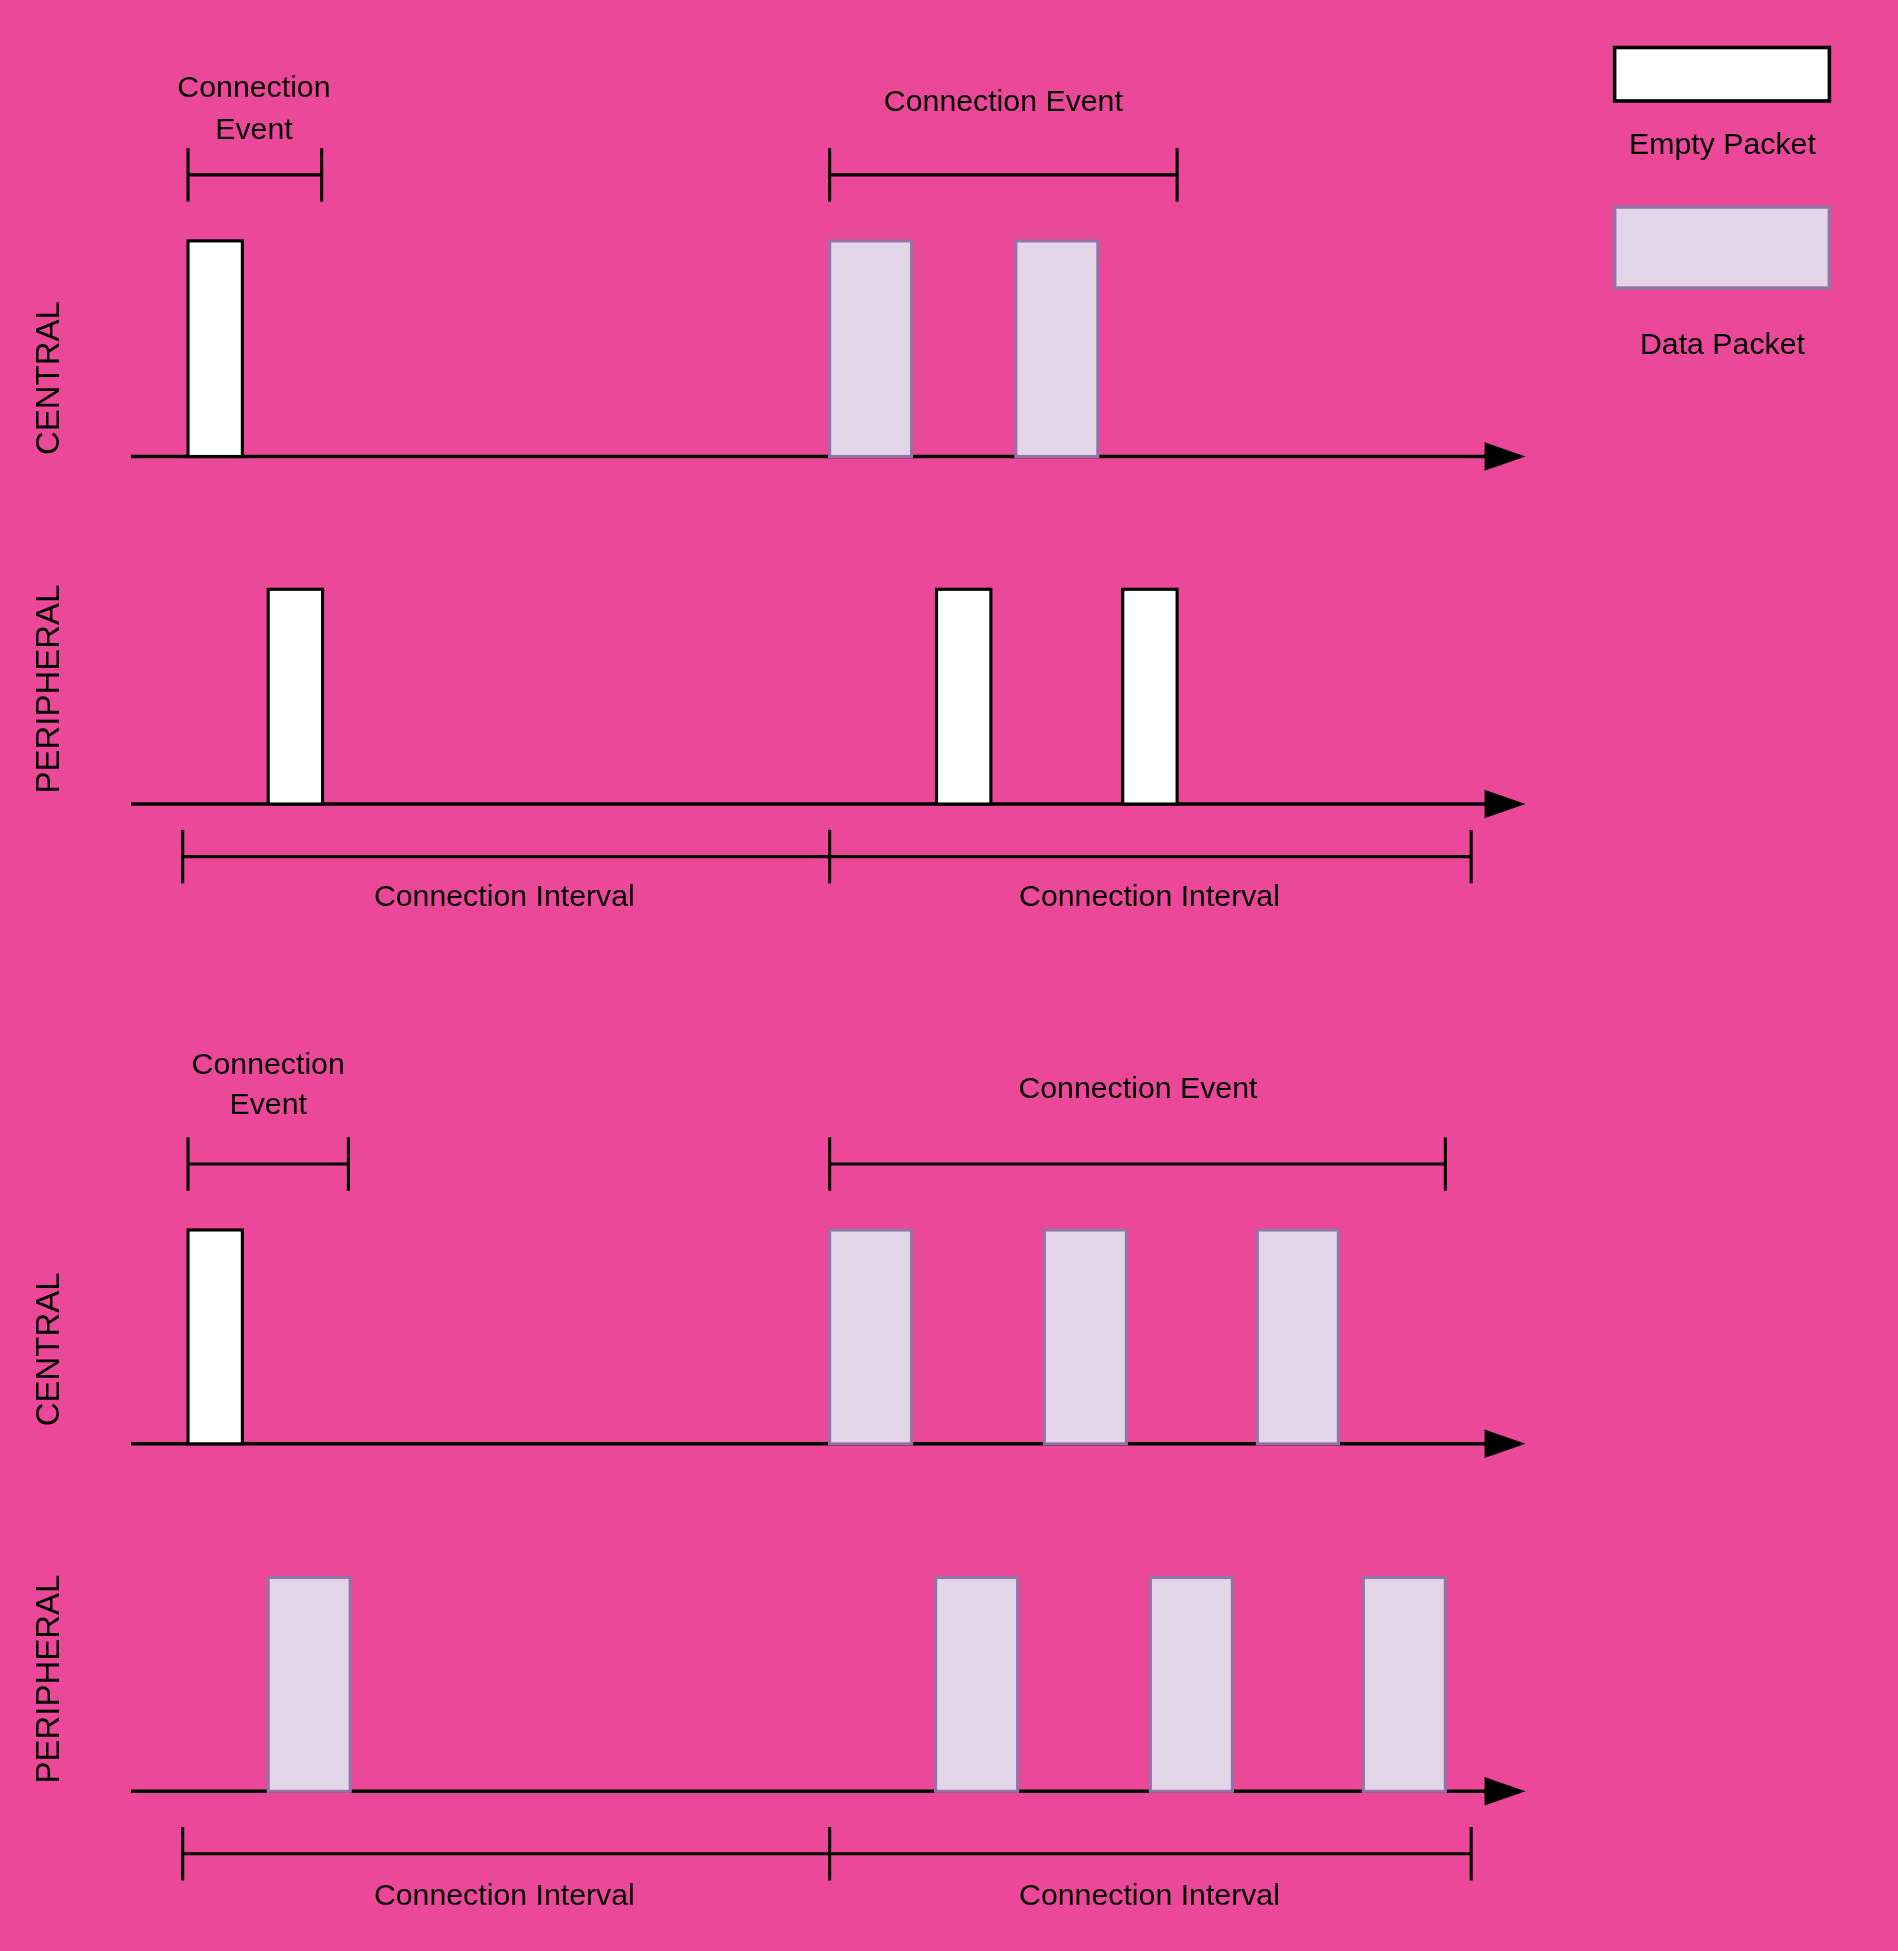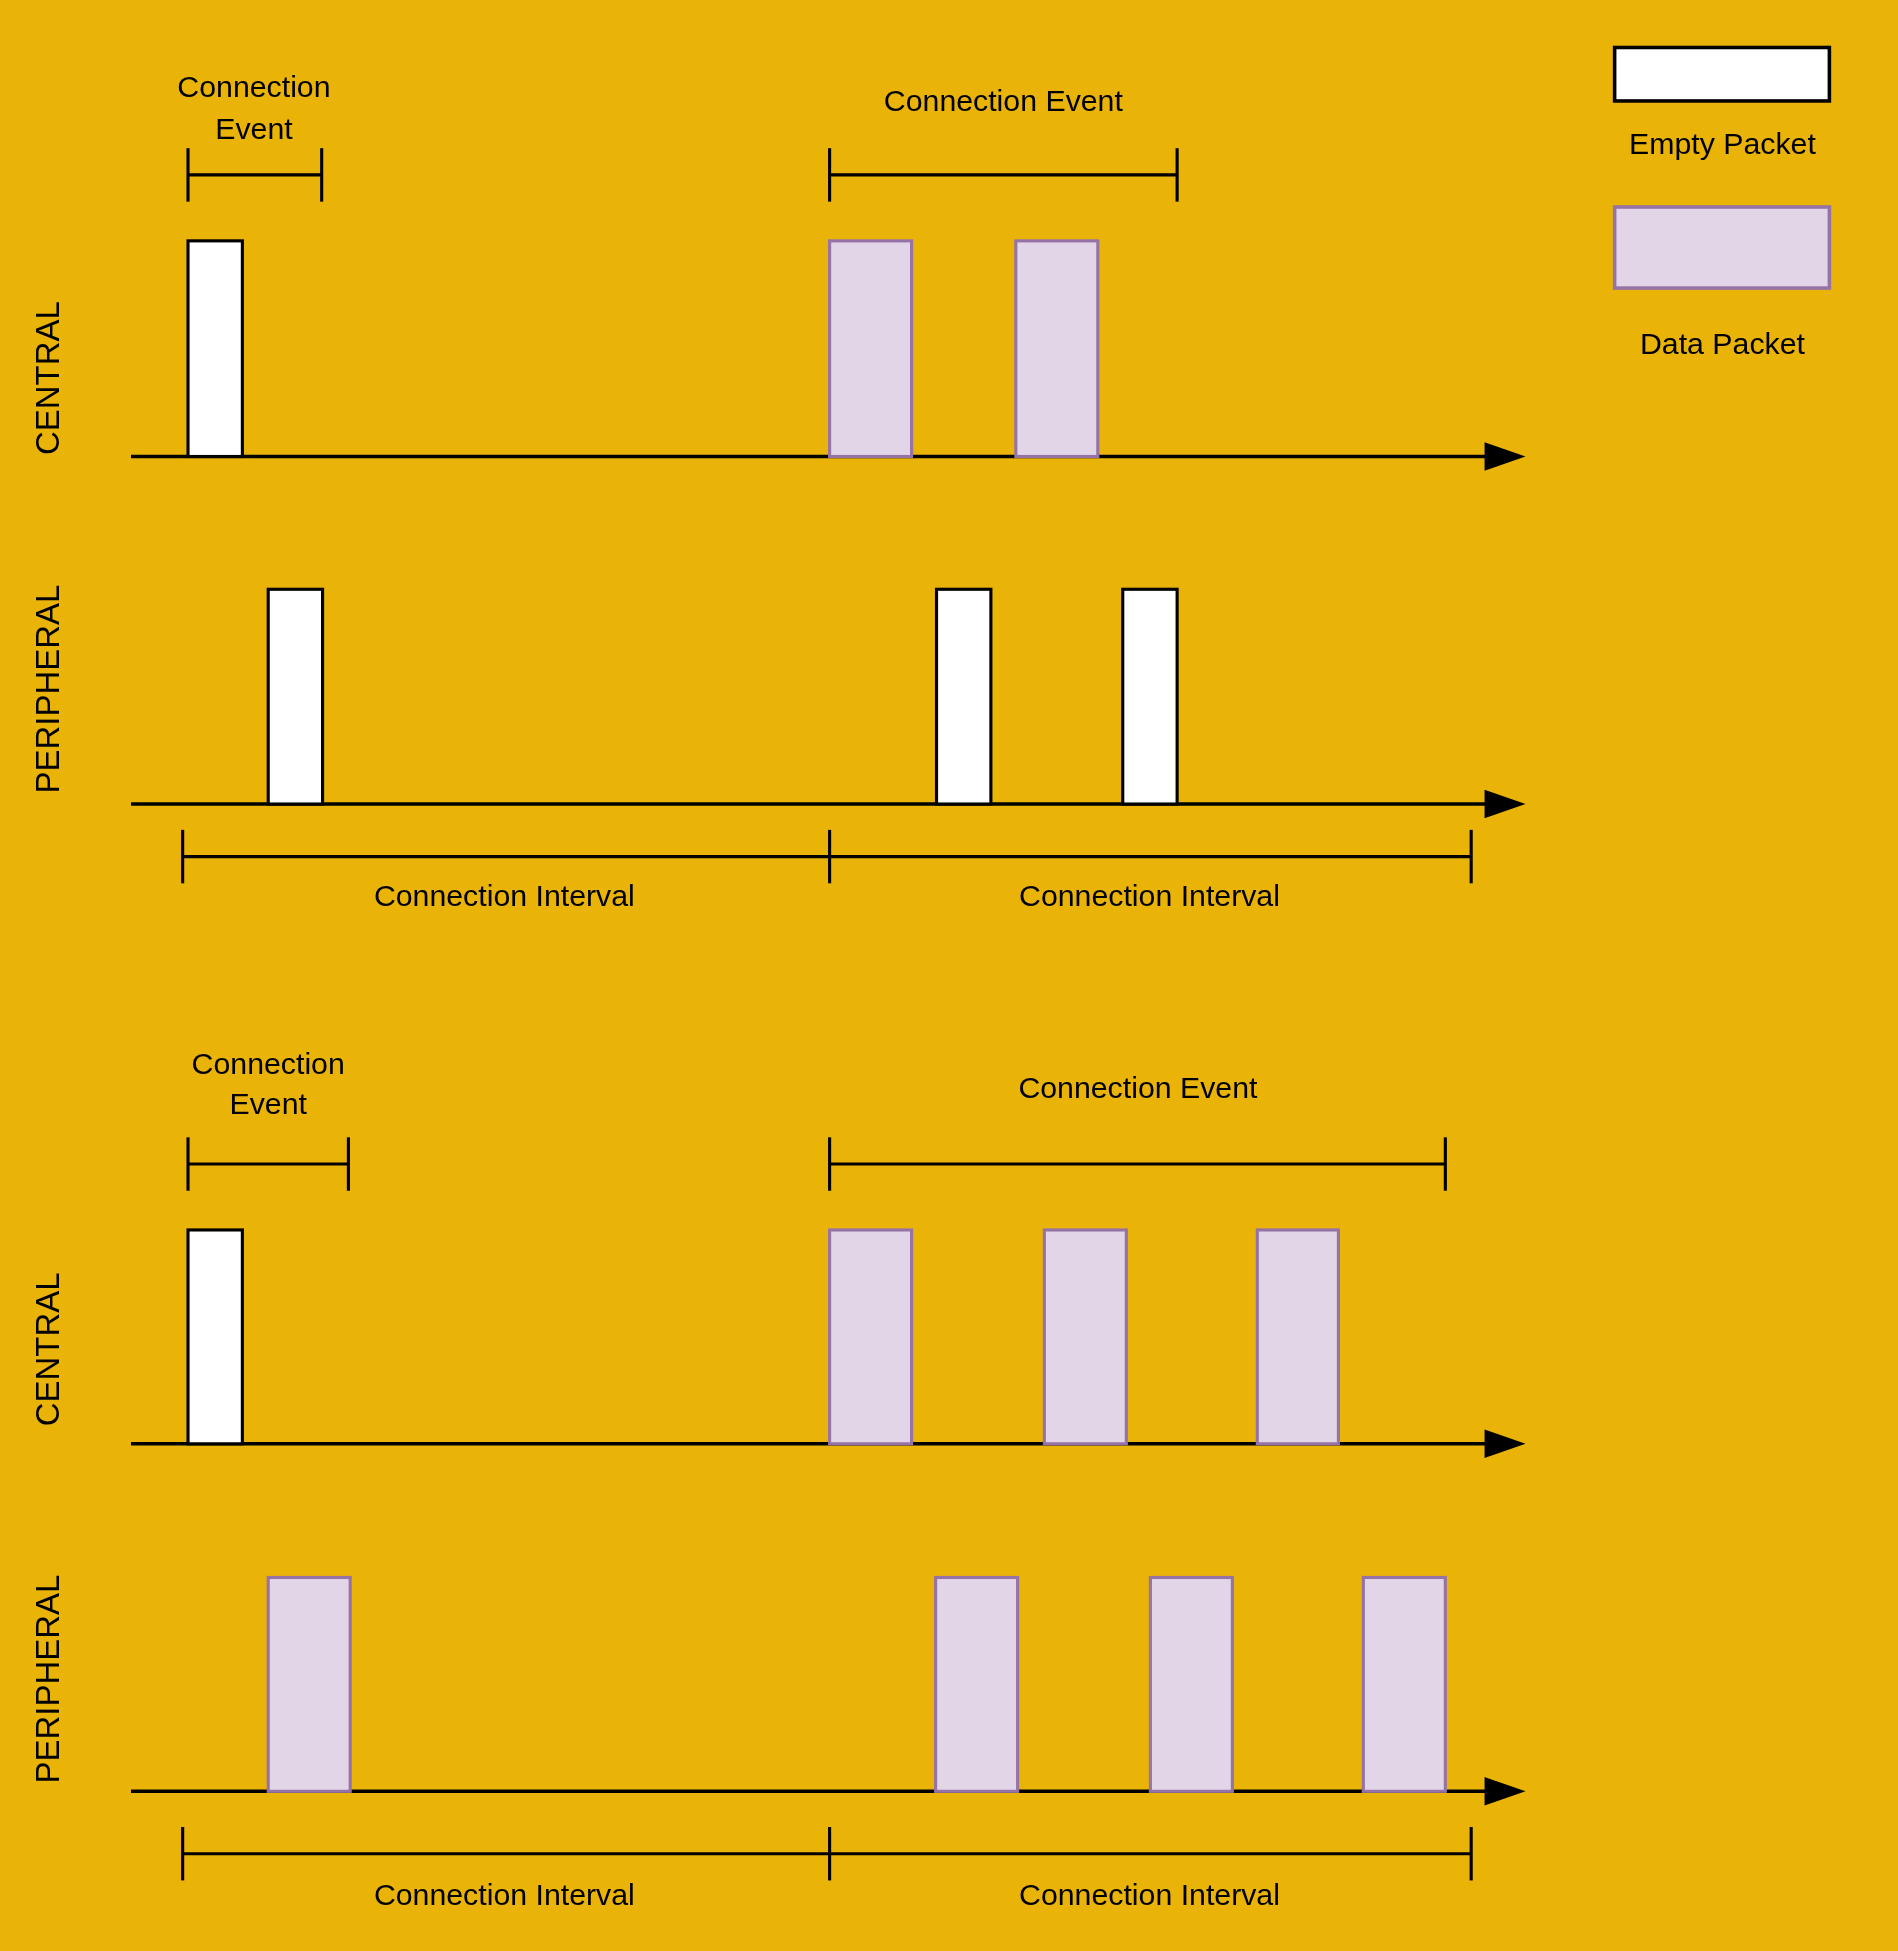--- a/index.html
+++ b/index.html
@@ -4,21 +4,21 @@
 <style>
   html, body {
     margin: 0;
     padding: 0;
     background: #ffffff;
   }
   .canvas-wrap {
     width: 1898px;
     height: 1952px;
     position: relative;
-    background: #eab308;
+    background: #ec4899;
   }
   svg {
     display: block;
   }
   text {
     font-family: "Liberation Sans", "DejaVu Sans", sans-serif;
     fill: #000000;
   }
   .diagram-text { font-size: 34px; }
   .row-label-text { font-size: 37px; }

